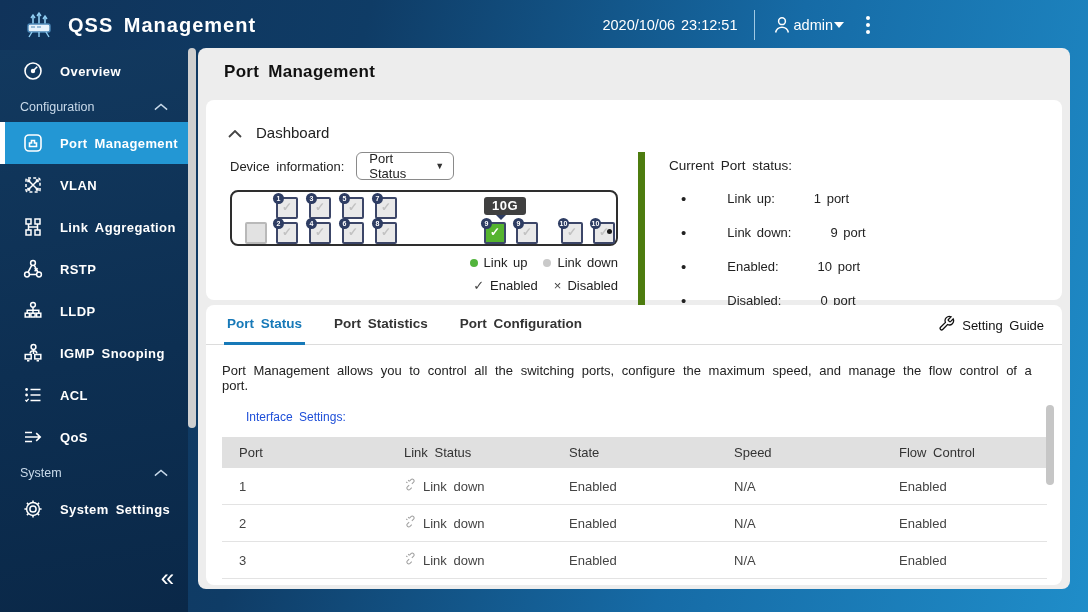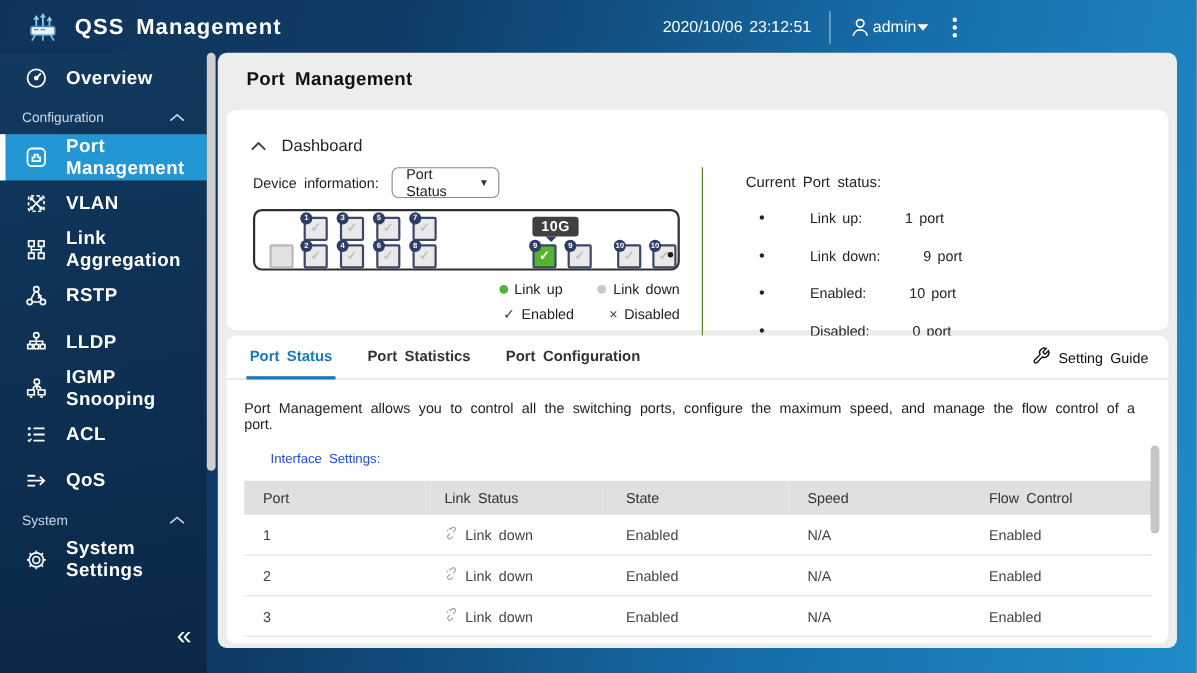--- a/index.html
+++ b/index.html
@@ -20,21 +20,21 @@
   .user-group { display:flex; align-items:center; gap:1px; cursor:pointer; }
   .username { color:#fff; font-size:14.5px; }
   .caret-down { width:0; height:0; border-left:5px solid transparent; border-right:5px solid transparent; border-top:6px solid #fff; }
   .kebab { display:flex; flex-direction:column; gap:3px; padding:4px 6px; cursor:pointer; }
   .kebab i { width:4px; height:4px; border-radius:50%; background:#fff; }
 
   
   .sidebar { position:absolute; left:0; top:50px; width:188px; bottom:0;
     background: linear-gradient(170deg, #12395f 0%, #0d2f52 55%, #0a2848 100%); }
   .nav-item { height:42px; display:flex; align-items:center; padding-left:22px; cursor:pointer; position:relative; }
-  .nav-item .nav-label { color:#fff; font-size:17px; font-weight:bold; margin-left:16px; letter-spacing:.4px; word-spacing:3px; }
+  .nav-item .nav-label { color:#fff; font-size:13px; font-weight:bold; margin-left:16px; letter-spacing:.4px; word-spacing:3px; }
   .nav-item.active { background:#2397d4; }
   .nav-item.active::before { content:""; position:absolute; left:0; top:0; bottom:0; width:5px; background:#fff; }
   .nav-section { height:30px; display:flex; align-items:center; padding:0 16px 0 20px; cursor:pointer; }
   .nav-section .sec-label { color:#c9daea; font-size:12.5px; flex:1; }
   .icon22 { width:22px; height:22px; flex:0 0 22px; display:flex; align-items:center; justify-content:center; }
   .collapse-btn { position:absolute; right:14px; bottom:22px; color:#fff; font-size:24px; cursor:pointer; line-height:1; }
 
   
   .page-scroll-thumb { position:absolute; left:188px; top:48px; width:8px; height:380px; background:#cfcfcf; border-radius:4px; cursor:pointer; }
 
@@ -67,27 +67,27 @@
     color:#fff; font-size:7px; font-weight:bold; text-align:center; line-height:11px; padding:0 1px; }
   .port.blank { border-color:#b9b9b9; background:#e2e2e2; }
   .port.blank::after { content:""; }
   .p-top { top:5px; } .p-bot { top:30px; }
   .led-dot { position:absolute; width:5px; height:5px; border-radius:50%; background:#1a1a1a; left:375px; top:37px; }
   .speed-badge { position:absolute; left:252px; top:5px; background:#404040; color:#fff; font-size:13px; font-weight:bold;
     padding:1px 8px 2px; border-radius:3px; letter-spacing:.5px; }
   .speed-badge::after { content:""; position:absolute; left:12px; bottom:-5px; border-left:5px solid transparent; border-right:5px solid transparent; border-top:5px solid #2e3d63; }
 
   .legend { width:388px; margin-top:9px; font-size:13px; color:#222; }
-  .legend-row { display:flex; justify-content:flex-end; gap:32px; margin-bottom:8px; }
+  .legend-row { display:flex; justify-content:flex-end; gap:16px; margin-bottom:8px; }
   .lg-item { display:flex; align-items:center; gap:6px; word-spacing:2px; }
   .lg-dot { width:8px; height:8px; border-radius:50%; display:inline-block; }
   .lg-dot.green { background:#52b43c; } .lg-dot.gray { background:#c9c9c9; }
   .lg-glyph { font-size:13px; color:#444; }
 
-  .dash-right { flex:1; border-left:1px solid #4d7c0f; padding:6px 0 0 39px; }
+  .dash-right { flex:1; border-left:7px solid #4d7c0f; padding:6px 0 0 24px; }
   .status-title { font-size:13.5px; color:#222; word-spacing:3px; }
   .status-list { list-style:none; margin-top:4px; }
   .status-list li { display:flex; align-items:center; font-size:13px; color:#222; margin-top:17px; word-spacing:2px;gap:27px; }
   .status-list li::before { content:"•"; font-size:15px; margin:0 14px 0 12px; color:#222; }
   .status-val { margin-left:12px; }
 
   
   .tabs-row { position:relative; height:40px; border-bottom:1px solid #dcdcdc; display:flex; align-items:flex-end; padding-left:18px; gap:26px; }
   .tab { font-size:13.5px; color:#333; font-weight:bold; padding:0 3px 11px; cursor:pointer; word-spacing:3px; border-bottom:3px solid transparent; margin-bottom:-1px; }
   .tab.active { color:#1779b8; border-bottom-color:#1779b8; }

